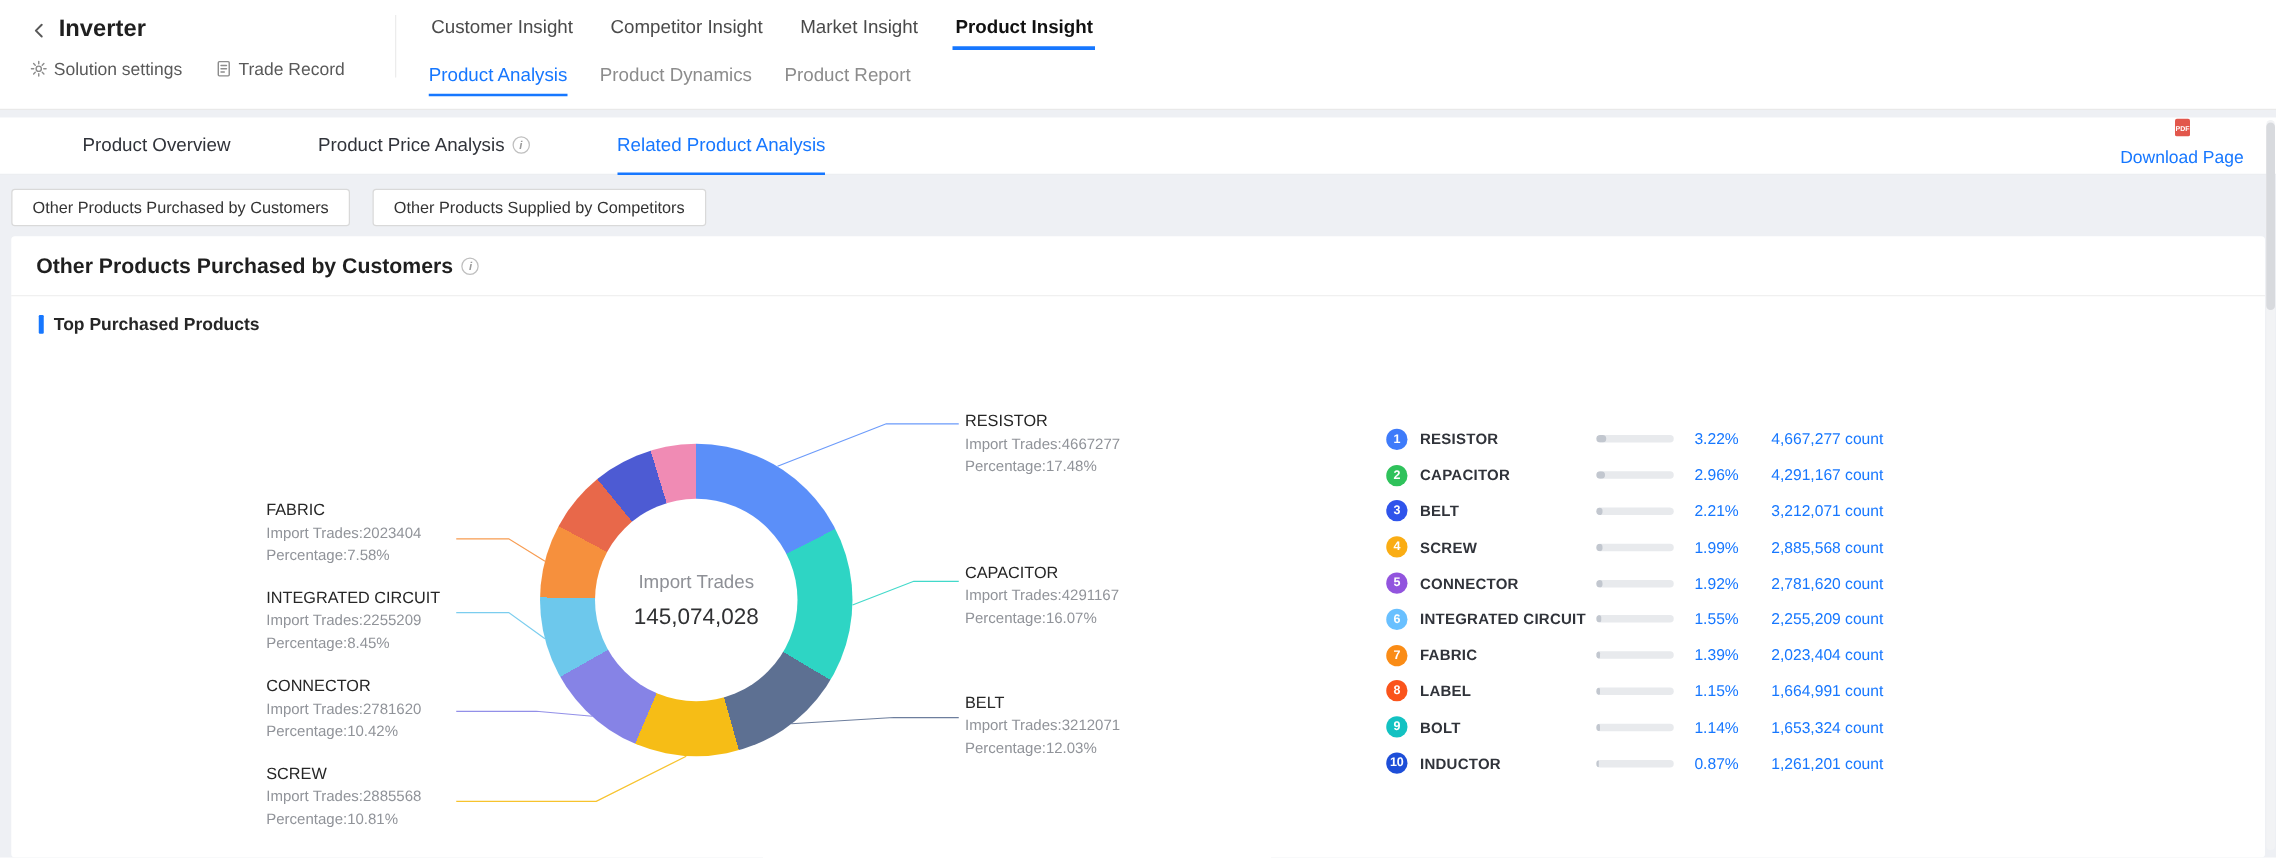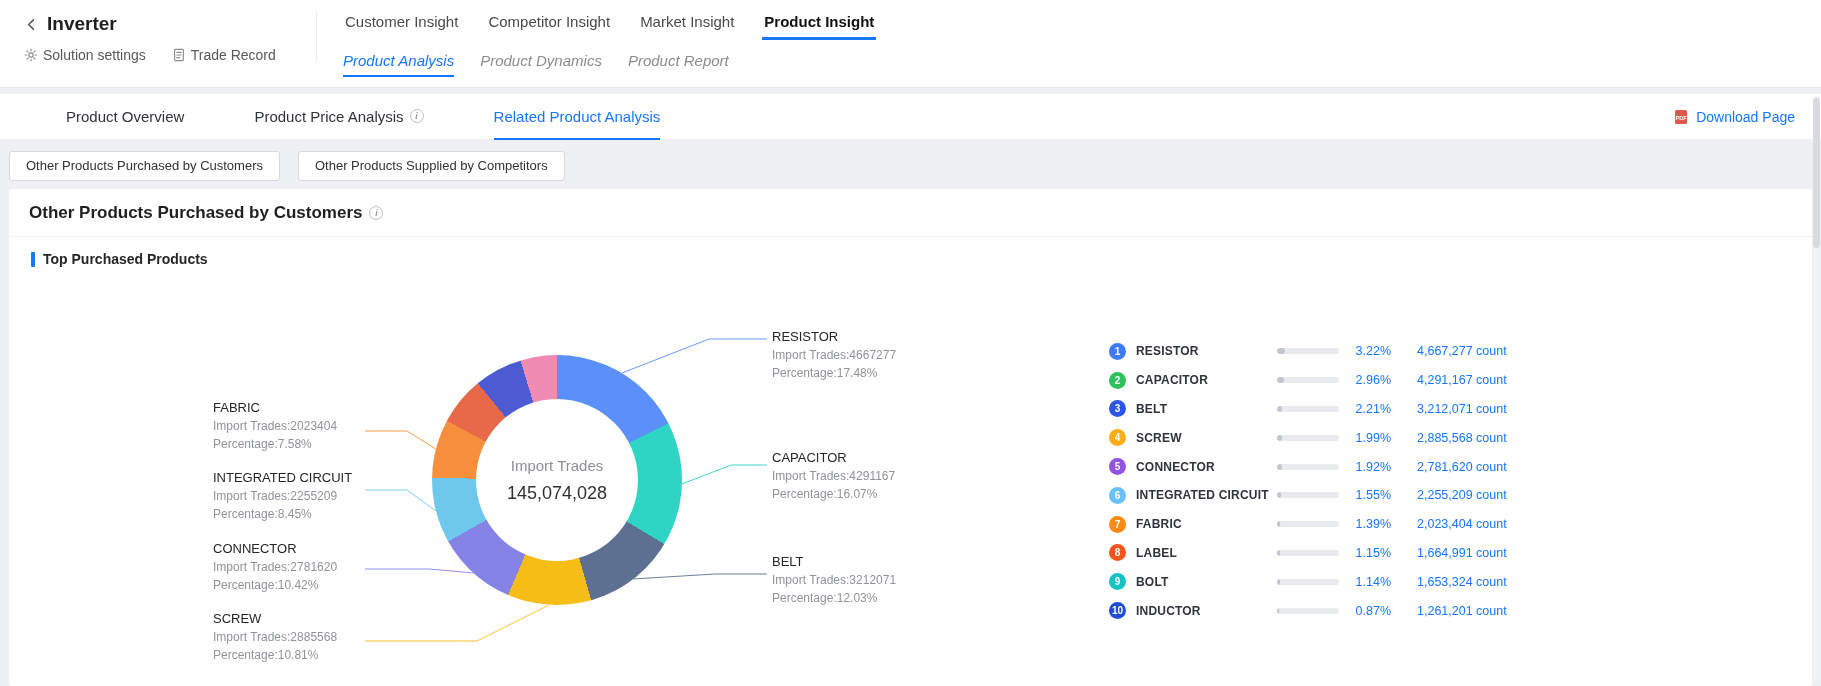--- a/index.html
+++ b/index.html
@@ -13,30 +13,30 @@
   .hdr-title-row { display:flex; align-items:center; gap:8px; }
   .hdr-title { font-size:19px; font-weight:700; color:#1f1f1f; }
   .hdr-actions { display:flex; gap:26px; margin-top:12px; }
   .hdr-action { display:flex; align-items:center; gap:5px; font-size:14px; color:#595959; cursor:pointer; }
   .hdr-div { position:absolute; left:316px; top:12px; width:1px; height:50px; background:#ececec; }
 
   .main-tabs { position:absolute; left:343px; top:9px; display:flex; gap:26px; }
   .mt { font-size:15px; color:#4a4a4a; padding:4px 2px 7px 2px; border-bottom:3px solid transparent; cursor:pointer; white-space:nowrap; }
   .mt.active { color:#111; font-weight:700; border-color:#1677ff; }
 
-  .sub-tabs { position:absolute; left:343px; top:52px; display:flex; gap:26px;font-style:italic; }
+  .sub-tabs { position:absolute; left:343px; top:52px; display:flex; gap:26px; }
   .st { font-size:15px; color:#8c8c8c; padding-bottom:6px; border-bottom:2px solid transparent; cursor:pointer; white-space:nowrap; }
   .st.active { color:#1677ff; border-color:#1677ff; }
 
   
   .toolbar { position:absolute; top:94px; left:0; width:1821px; height:46px; background:#fff; border-bottom:1px solid #eceef1; }
   .tb-tabs { position:absolute; left:26px; top:0; height:46px; display:flex; gap:30px; }
   .tb-tab { display:flex; align-items:center; gap:6px; height:46px; font-size:15px; color:#30333a; border-bottom:2px solid transparent; cursor:pointer; white-space:nowrap;margin-left:40px; }
   .tb-tab.active { color:#1677ff; border-color:#1677ff; }
-  .download { position:absolute; right:26px; top:0; height:46px; display:flex; align-items:center; gap:7px; color:#1677ff; font-size:14px; cursor:pointer; }
+  .download { position:absolute; right:26px; top:0; height:46px; display:flex; align-items:center; gap:7px; color:#1677ff; font-size:14px; cursor:pointer;flex-direction:column; }
 
   .info-dot { display:inline-block; width:14px; height:14px; border:1px solid #bfbfbf; border-radius:50%; color:#9a9a9a; font-size:9px; line-height:12px; text-align:center; font-style:italic; font-weight:700; }
 
   
   .chips { position:absolute; top:151px; left:9px; display:flex; gap:18px; }
   .chip { height:30px; line-height:28px; padding:0 16px; background:#fff; border:1px solid #d9d9d9; border-radius:3px; font-size:13px; color:#333; cursor:pointer; white-space:nowrap; }
 
   
   .panel { position:absolute; top:189px; left:9px; width:1803px; height:497px; background:#fff; border-radius:3px; }
   .panel-title { position:absolute; left:20px; top:14px; display:flex; align-items:center; gap:7px; font-size:17px; font-weight:700; color:#1f1f1f; }

